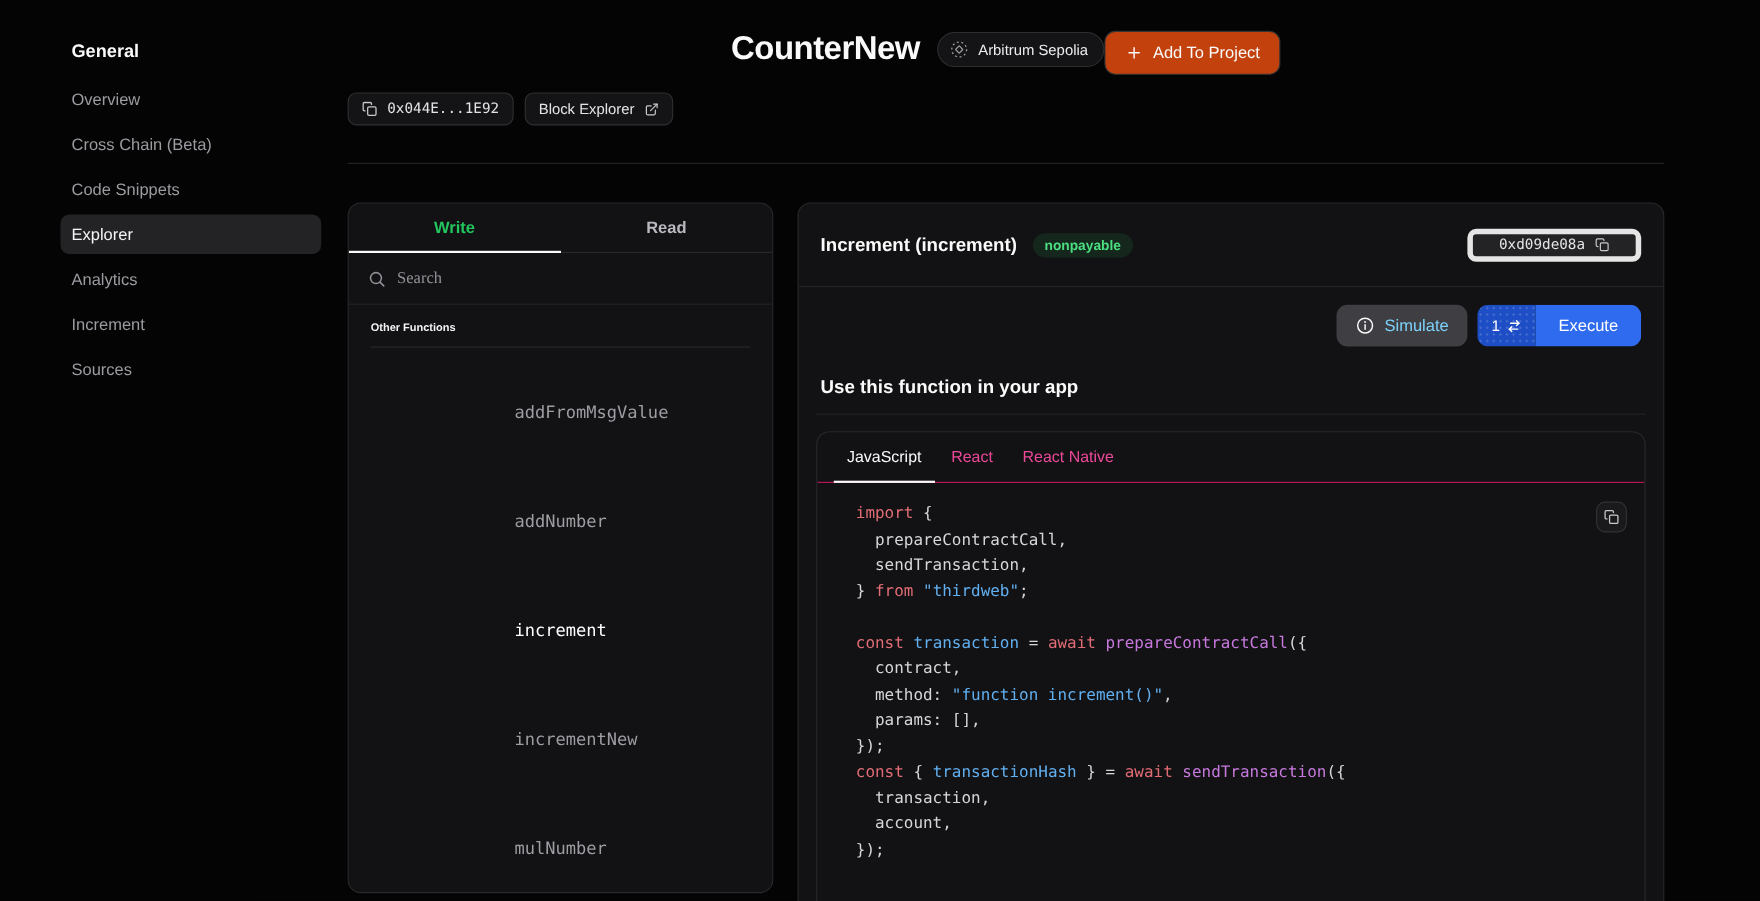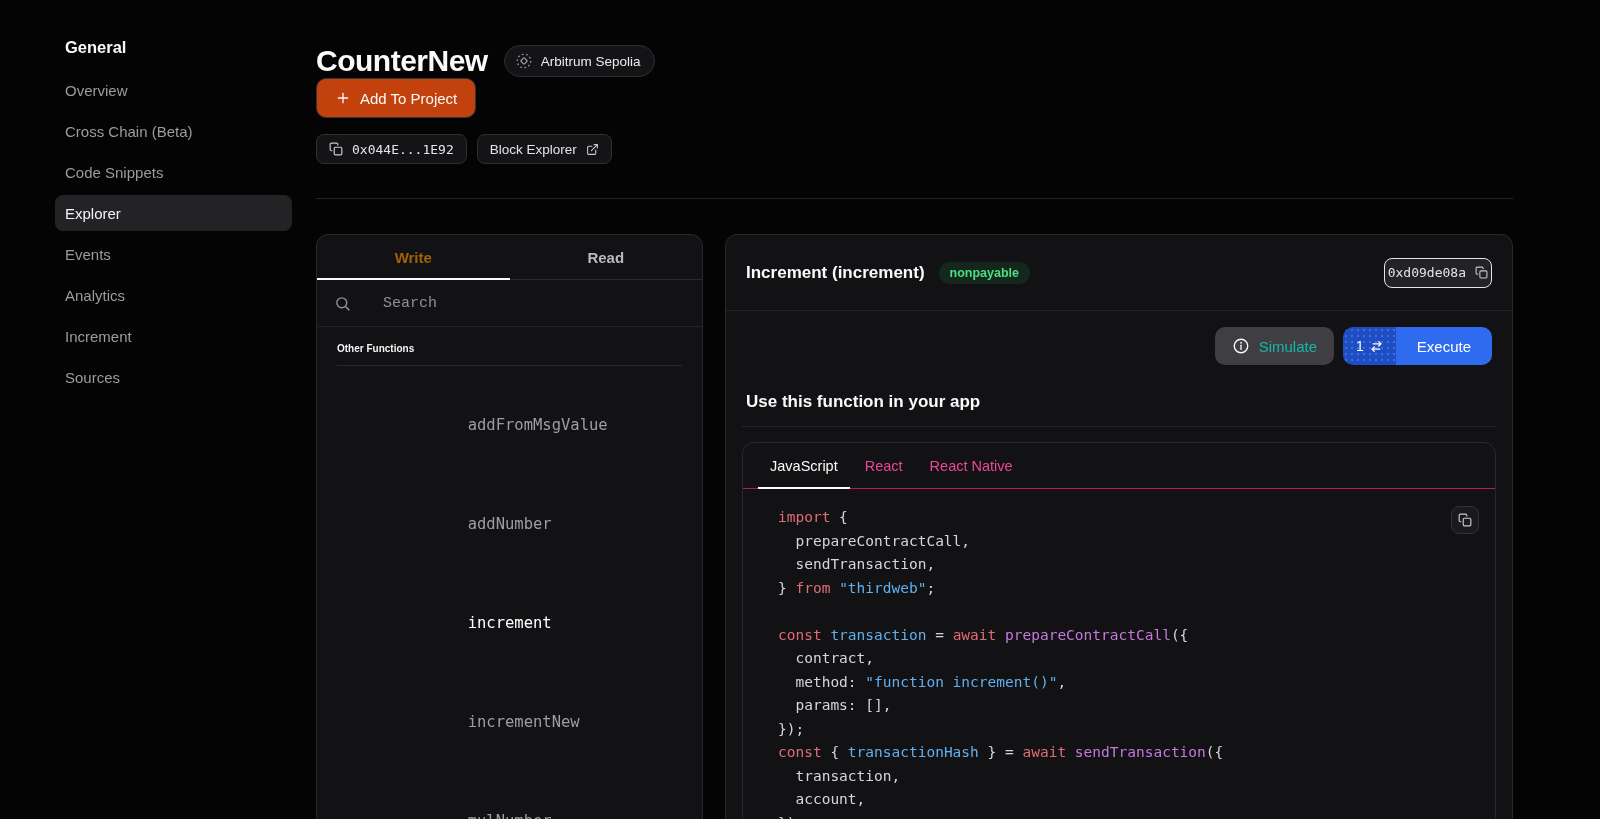--- a/index.html
+++ b/index.html
@@ -10,21 +10,21 @@
   
   .sidebar { position:absolute; left:55px; top:30px; width:237px; }
   .sidebar-heading { font-size:16.5px; font-weight:700; color:#fafafa; padding:8px 10px; margin-bottom:7px; }
   .side-item { display:flex; align-items:center; height:36px; padding:0 10px; margin-bottom:5px;
                border-radius:8px; font-size:15px; color:#9b9ba1; cursor:pointer; }
   .side-item.active { background:#232326; color:#f4f4f5; }
 
   
   .main { position:absolute; left:316px; top:0; width:1197px; }
 
-  .header-row { display:flex; align-items:flex-start; justify-content:center; padding-top:44px;flex-direction:column; }
+  .header-row { display:flex; align-items:flex-start; justify-content:center; padding-top:28px; }
   .title-wrap { display:flex; align-items:center; gap:16px; }
   .page-title { font-size:30px; font-weight:700; letter-spacing:-0.5px; }
   .network-badge { display:flex; align-items:center; gap:8px; height:32px; padding:0 14px 0 10px;
                    border:1px solid #2e2e31; background:#141416; border-radius:999px; font-size:13.5px; color:#ececee; cursor:pointer; }
   .add-project-btn { display:flex; align-items:center; gap:9px; height:40px; padding:0 18px;
                      border:1px solid #343437; background:#c2410c; border-radius:10px;
                      font-size:15px; font-weight:500; color:#fafafa; cursor:pointer; }
 
   .addr-row { display:flex; gap:10px; margin-top:16px; }
   .chip-btn { display:flex; align-items:center; gap:9px; height:30px; padding:0 12px;
@@ -35,48 +35,48 @@
   .page-divider { height:1px; background:#242427; margin-top:34px; }
 
   .columns { display:flex; gap:22px; margin-top:35px; align-items:flex-start; }
   .panel { background:#121214; border:1px solid #29292c; border-radius:12px; }
 
   
   .fn-panel { width:387px; height:628px; overflow:hidden; }
   .fn-tabs { display:flex; height:45px; border-bottom:1px solid #29292c; }
   .fn-tab { flex:1; display:flex; align-items:center; justify-content:center;
             font-size:15px; font-weight:600; color:#b9b9bf; cursor:pointer; position:relative; }
-  .fn-tab.active { color:#a16207; }
+  .fn-tab.active { color:#22c55e; }
   .fn-tab.active::after { content:""; position:absolute; left:0; right:0; bottom:-1px; height:2px; background:#fafafa; }
   .search-row { display:flex; align-items:center; gap:10px; height:47px; padding:0 17px;
                 border-bottom:1px solid #242427; }
   .search-row input { flex:1; background:transparent; border:none; outline:none;
-                      font-family:Liberation Mono, monospace; font-size:15px; color:#e4e4e7;margin-left:22px; }
+                      font-family:Liberation Serif, serif; font-size:15px; color:#e4e4e7; }
   .search-row input::placeholder { color:#8f8f96; }
   .group-heading { font-size:10px; font-weight:700; color:#f4f4f5; padding:16px 20px 11px; }
   .group-divider { height:1px; background:#29292c; margin:0 20px; }
   .fn-list { padding:10px 20px; }
   .fn-item { font-family:"DejaVu Sans Mono", monospace; font-size:15.5px; line-height:33px;
              color:#9d9da3; cursor:pointer; white-space:pre; }
   .fn-item.active { color:#ffffff; }
 
   
   .detail-panel { flex:1; height:660px; overflow:hidden; }
   .detail-header { display:flex; align-items:center; justify-content:space-between; height:75px; padding:0 20px; }
   .detail-title-wrap { display:flex; align-items:center; gap:14px; }
   .detail-title { font-size:17px; font-weight:600; }
   .mutability-badge { font-size:12.5px; font-weight:600; color:#4ade80; background:#15271c;
                       padding:4px 11px; border-radius:999px; }
-  .selector-btn { display:flex; align-items:center; gap:9px; height:30px; padding:0 3px;
-                  background:#232326; border:1px solid #e5e5e5; border-radius:8px;
+  .selector-btn { display:flex; align-items:center; gap:9px; height:30px; padding:0 24px;
+                  background:#232326; border:5px solid #e5e5e5; border-radius:8px;
                   font-family:"DejaVu Sans Mono", monospace; font-size:13px; color:#e4e4e7; cursor:pointer; }
   .detail-divider { height:1px; background:#242427; }
   .action-row { display:flex; justify-content:flex-end; align-items:center; gap:9px; padding:16px 20px 0; }
   .simulate-btn { display:flex; align-items:center; gap:9px; height:38px; padding:0 17px;
-                  background:#3f3f43; border-radius:10px; font-size:15px; font-weight:500; color:#14b8a6;
+                  background:#3f3f43; border-radius:10px; font-size:15px; font-weight:500; color:#7dd3fc;
                   border:none; cursor:pointer; }
   .execute-group { display:flex; height:38px; border-radius:10px; overflow:hidden; cursor:pointer; }
   .execute-count { display:flex; align-items:center; gap:6px; padding:0 13px; background:#1e4ec5;
                    background-image:radial-gradient(rgba(255,255,255,0.18) 1px, transparent 1px);
                    background-size:6px 6px; font-size:14px; font-weight:500; color:#fff; }
   .execute-main { display:flex; align-items:center; padding:0 21px; background:#2f6bee;
                   font-size:15px; font-weight:500; color:#fff; }
 
   .usage-heading { font-size:17px; font-weight:600; padding:27px 20px 0; }
   .usage-divider { height:1px; background:#242427; margin:14px 16px 0; }
@@ -121,23 +121,20 @@
         </div>
 
         <div class="side-item">
           <span>Code Snippets</span>
         </div>
 
         <div class="side-item active">
           <span>Explorer</span>
         </div>
 
-        <div class="side-item">
-          <span>Events</span>
-        </div>
 
         <div class="side-item">
           <span>Analytics</span>
         </div>
 
         <div class="side-item">
           <span>Increment</span>
         </div>
 
         <div class="side-item">

